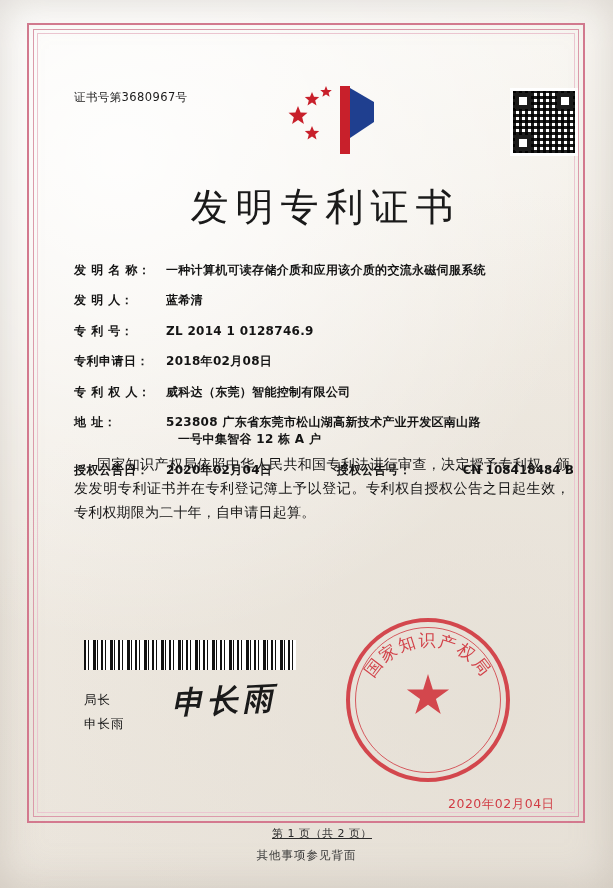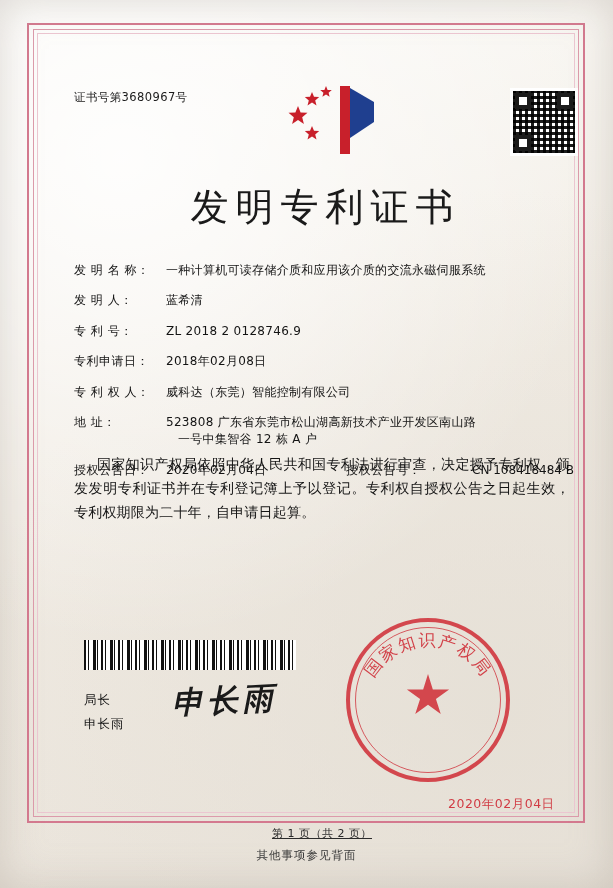--- a/index.html
+++ b/index.html
@@ -124,20 +124,21 @@
     left: 14px; top: 222px;
     width: 500px;
   }
   .row {
     display: flex;
     align-items: flex-start;
     margin-bottom: 13px;
     font-size: 12px;
     color: #141414;
     line-height: 1.45;
+    font-weight: bold;
   }
   .row .lbl {
     width: 92px;
     flex: 0 0 92px;
     letter-spacing: 0.5px;
     white-space: nowrap;
   }
   .row .val {
     flex: 1 1 auto;
     letter-spacing: 0.3px;
@@ -315,21 +316,21 @@
         <span class="val">一种计算机可读存储介质和应用该介质的交流永磁伺服系统</span>
       </div>
 
       <div class="row">
         <span class="lbl">发 明 人：</span>
         <span class="val">蓝希清</span>
       </div>
 
       <div class="row">
         <span class="lbl">专 利 号：</span>
-        <span class="val">ZL 2018 2 0128746.9</span>
+        <span class="val">ZL 2014 1 0128746.9</span>
       </div>
 
       <div class="row">
         <span class="lbl">专利申请日：</span>
         <span class="val">2018年02月08日</span>
       </div>
 
       <div class="row">
         <span class="lbl">专 利 权 人：</span>
         <span class="val">威科达（东莞）智能控制有限公司</span>

